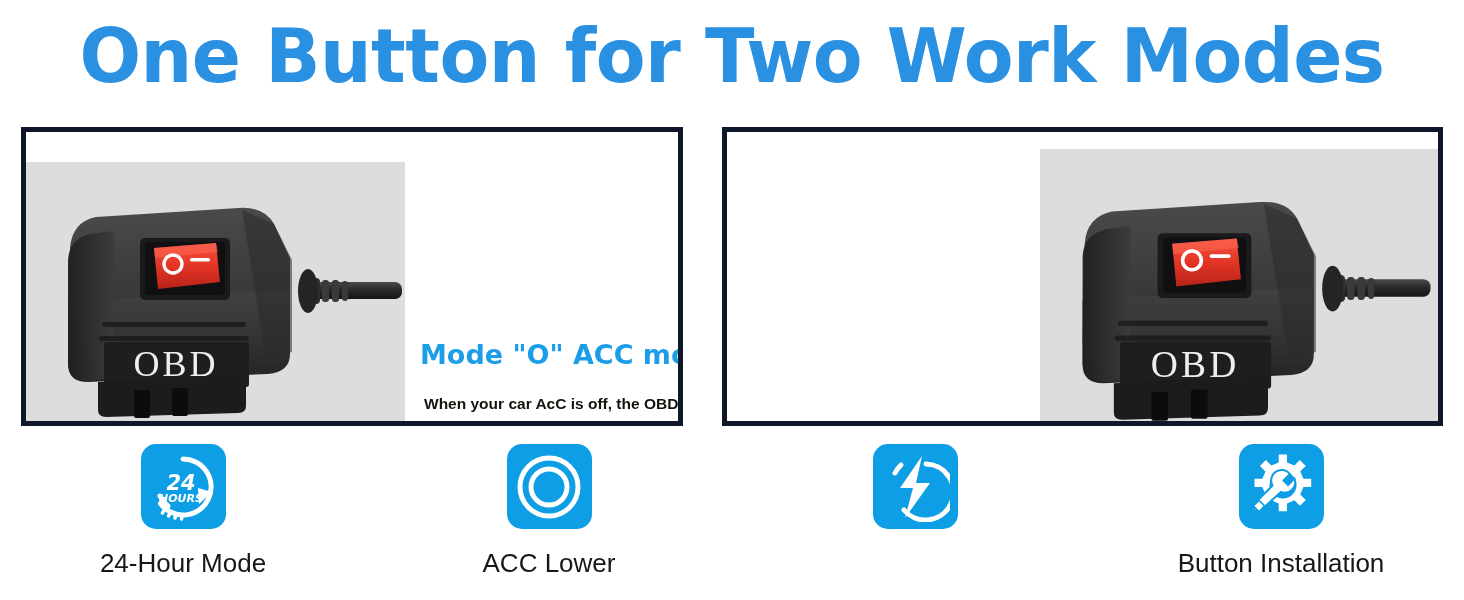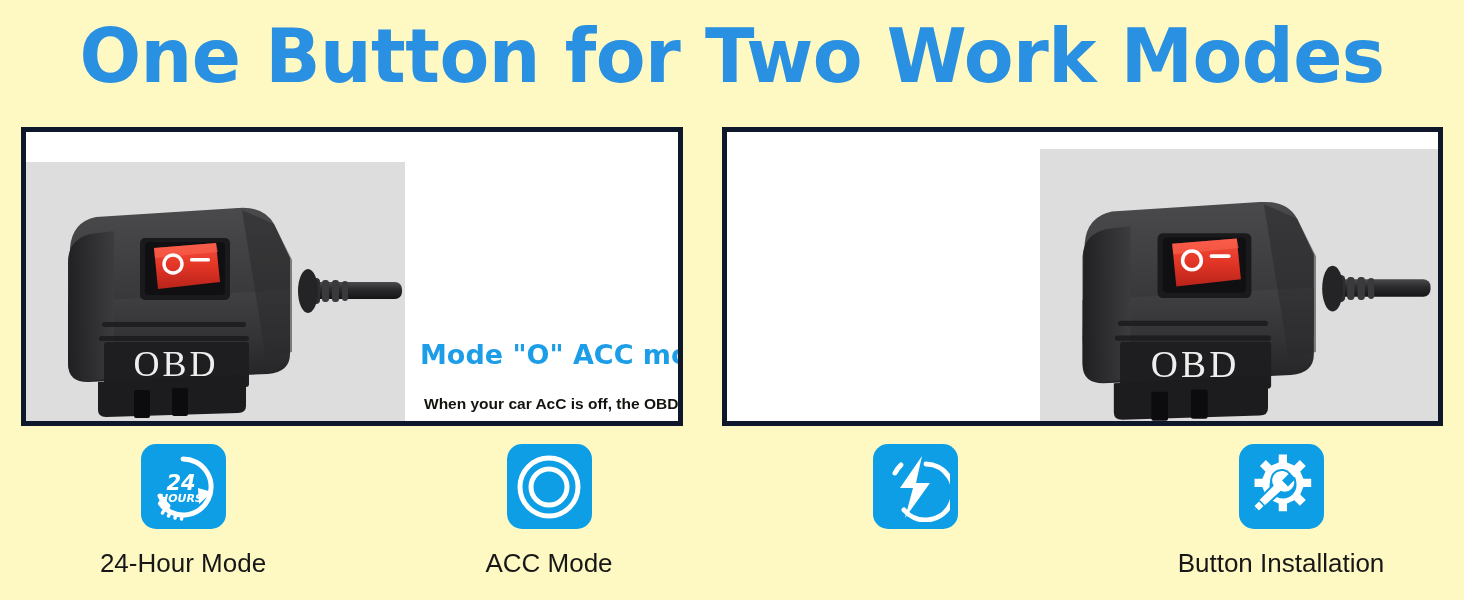--- a/index.html
+++ b/index.html
@@ -2,21 +2,21 @@
 <html><head>
 <meta charset="utf-8">
 <style>
   * { box-sizing: border-box; margin: 0; padding: 0; }
   html, body {
     width: 1464px; height: 600px;
     background: #dcdcdc;
     font-family: "Liberation Sans", "DejaVu Sans", sans-serif;
     overflow: hidden;
   }
-  .stage { position: relative; width: 1464px; height: 600px; background: #fef9c3; }
+  .stage { position: relative; width: 1464px; height: 600px; background: #ffffff; }
 
   
   .title {
     position: absolute; left: 0; top: 8px; width: 1464px;
     text-align: center;
     font-family: "DejaVu Sans", sans-serif;
     font-size: 74px; font-weight: 700;
     letter-spacing: -0.5px;
     color: #2a90e2;
     line-height: 96px;
@@ -262,21 +262,21 @@
       <div class="feature-label">24-Hour Mode</div>
     </div>
 
     <div class="feature">
       <div class="tile">
         <svg width="70" height="70" viewBox="0 0 70 70">
           <circle cx="35" cy="35" r="29" fill="none" stroke="#ffffff" stroke-width="5"></circle>
           <circle cx="35" cy="35" r="18" fill="none" stroke="#ffffff" stroke-width="5"></circle>
         </svg>
       </div>
-      <div class="feature-label">ACC Mode</div>
+      <div class="feature-label">ACC Lower</div>
     </div>
 
     <div class="feature">
       <div class="tile">
         <svg width="70" height="70" viewBox="0 0 70 70">
           <path d="M46 12 A28 28 0 1 1 24 58" fill="none" stroke="#ffffff" stroke-width="5" stroke-linecap="round"></path>
           <path d="M21 13 A28 28 0 0 0 15 21" fill="none" stroke="#ffffff" stroke-width="5" stroke-linecap="round"></path>
           <path d="M42 4 L20 36 L33 36 L25 66 L50 31 L36 31 Z" fill="#ffffff"></path>
         </svg>
       </div>

